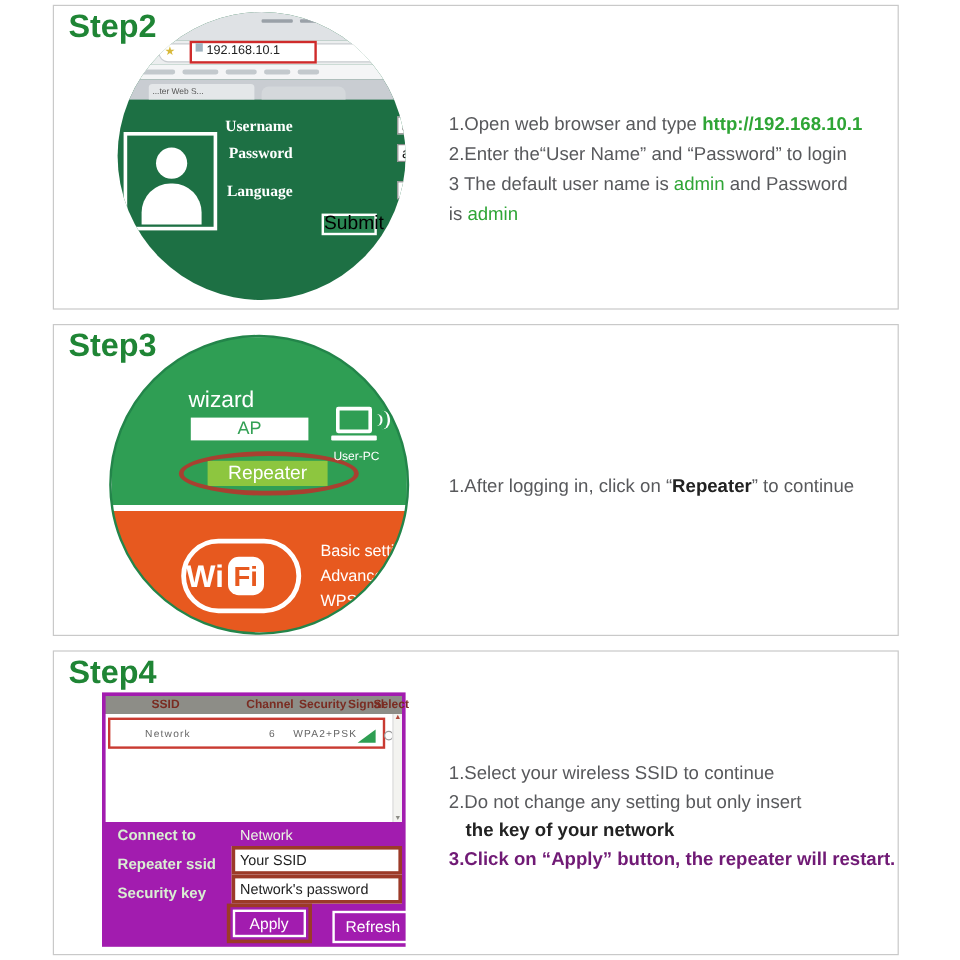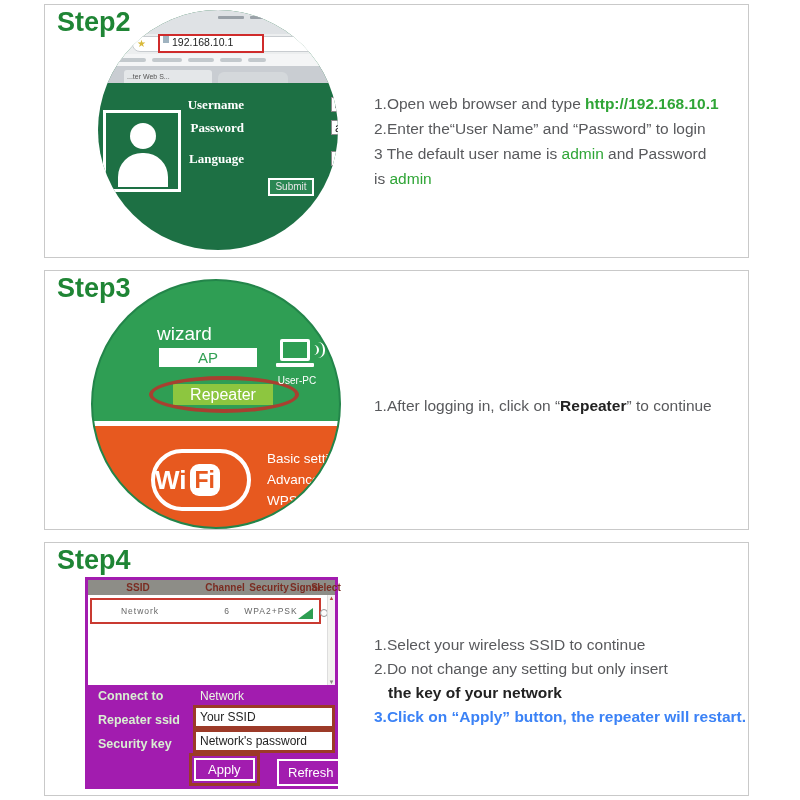--- a/index.html
+++ b/index.html
@@ -38,27 +38,27 @@
   .avatar .body { position:absolute; left:12px; top:40px; width:50px; height:34px; border-radius:24px 24px 0 0; background:#fff; }
 
   .form-row { position:absolute; height:16px; }
   .f-label { position:absolute; width:62px; text-align:right; color:#fff; font-family:"Liberation Serif",serif;
              font-weight:bold; font-size:13px; line-height:16px; }
   .f-input { position:absolute; left:149px; width:92px; height:15px; background:#fff; border:1px solid #8a8a8a;
              font-size:12px; color:#111; padding:0 0 0 3px; font-family:"Liberation Sans",sans-serif; }
   .f-select { position:absolute; left:149px; width:92px; height:15px; background:#fff; border:1px solid #8a8a8a;
               font-size:12px; color:#111; line-height:14px; padding-left:3px; }
   .submit-btn { position:absolute; left:170px; top:168px; width:46px; height:18px; background:#2a8653;
-                border:2px solid #fff; color:#e5e5e5; font-size:10px; line-height:14px; text-align:center; }
+                border:2px solid #fff; color:#000000; font-size:16px; line-height:14px; text-align:center; }
 
   .instr { position:absolute; left:329px; font-size:15.5px; color:#58595c; line-height:25px; font-weight:500; }
   .g { color:#2fa536; }
   .gb { color:#2fa536; font-weight:bold; }
   .bk { color:#222; font-weight:bold; }
-  .rd { color:#3b82f6; font-weight:bold; }
+  .rd { color:#701a75; font-weight:bold; }
 
   
   .circle2 { position:absolute; left:46px; top:8px; width:250px; height:250px; border-radius:50%;
              overflow:hidden; border:2px solid #23854a;
              background:linear-gradient(180deg,#2f9e54 0%,#2f9e54 57%,#ffffff 57%,#ffffff 59%,#e7591f 59%,#e7591f 100%); }
   .wizard-label { position:absolute; left:64px; top:42px; font-size:19px; color:#fff; }
   .ap-box { position:absolute; left:66px; top:67px; width:98px; height:19px; background:#fff; color:#33a055;
             font-size:15px; line-height:19px; text-align:center; }
   .repeater-box { position:absolute; left:80px; top:103px; width:100px; height:21px; background:#8dc63f;
                   color:#fff; font-size:16px; line-height:21px; text-align:center; }

